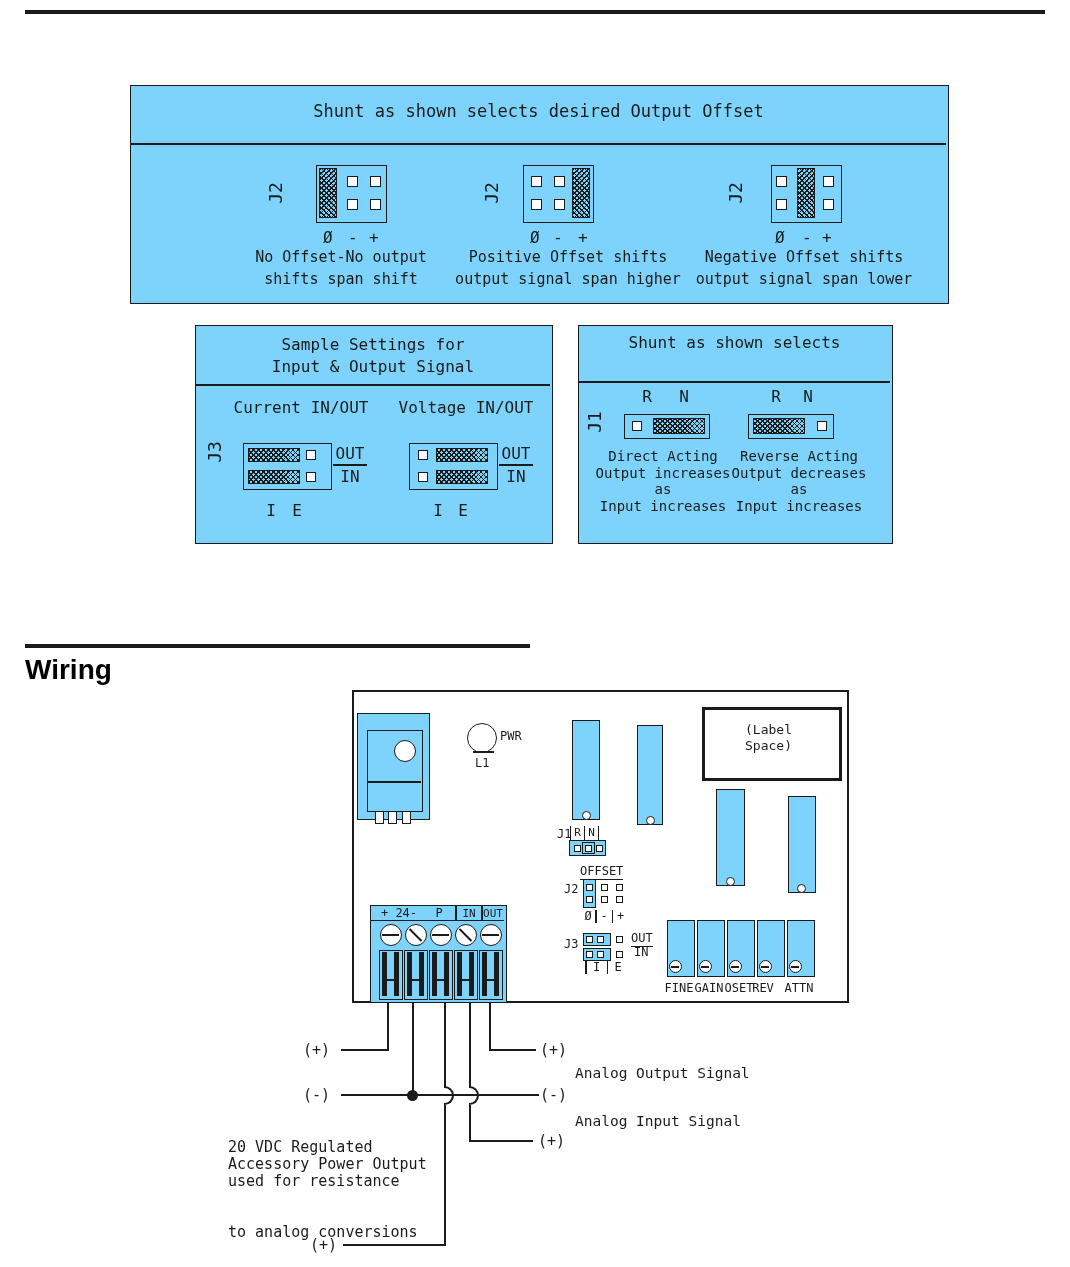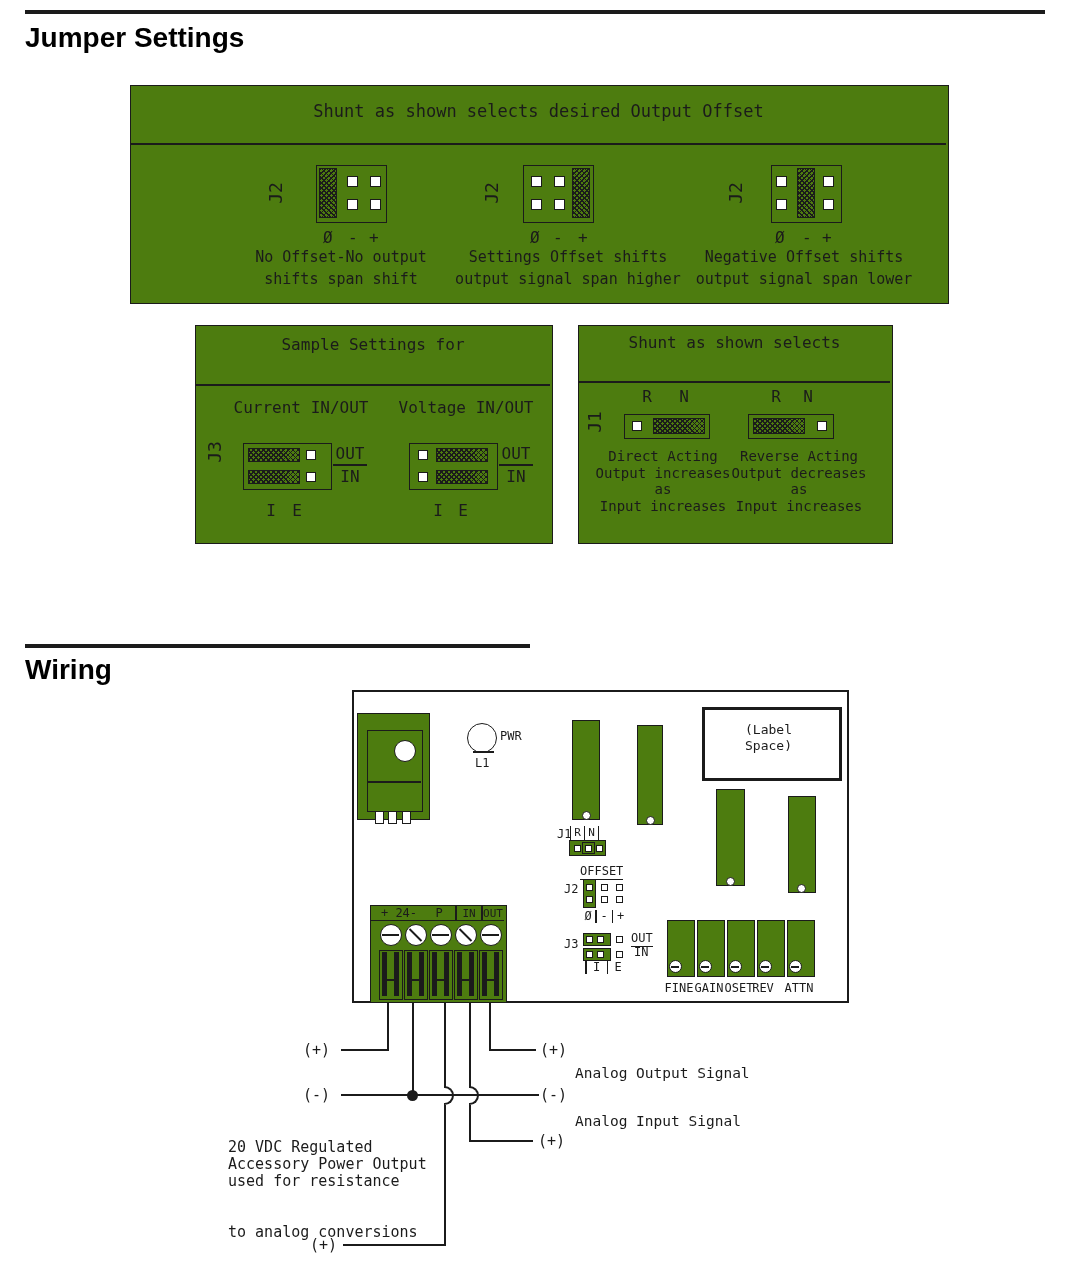--- a/index.html
+++ b/index.html
@@ -2,21 +2,21 @@
 <html><head>
 <meta charset="utf-8">
 <style>
   *{margin:0;padding:0;box-sizing:border-box}
   html,body{background:#fff}
   #page{position:relative;width:1070px;height:1267px;background:#fff;
         font-family:"DejaVu Sans Mono",monospace;color:#1b1b1b;overflow:hidden}
   .abs{position:absolute}
   .hd{font-family:"Liberation Sans","DejaVu Sans",sans-serif;font-weight:bold;font-size:28px;color:#000}
   .ln{background:#1b1b1b}
-  .bx{border:1.6px solid #1b1b1b;background:#4d7c0f}
+  .bx{border:1.6px solid #1b1b1b;background:#7dd3fc}
   .bx3{border:3px solid #1b1b1b;background:#fff}
   .pad{border:1.5px solid #1b1b1b;background:#fff}
   .hatch{border:1px solid #1b1b1b;
     background-image:repeating-linear-gradient(45deg,#1b1b1b 0,#1b1b1b 1px,transparent 1px,transparent 3.5px),
                      repeating-linear-gradient(135deg,#1b1b1b 0,#1b1b1b 1px,transparent 1px,transparent 3.5px)}
   .circ{border:1.6px solid #1b1b1b;border-radius:50%;background:#fff}
   .dot{background:#1b1b1b;border-radius:50%}
   .hop{border:2px solid #1b1b1b;border-left:none;border-radius:0 10px 10px 0;background:transparent}
   .ctr{text-align:center}
   .vlabel{display:flex;align-items:center;justify-content:center}
@@ -29,21 +29,20 @@
   .und{border-bottom:1.4px solid #1b1b1b;padding-bottom:1px}
   .rot45{transform:rotate(45deg)}
   .cellrow{display:flex}
 </style>
 </head>
 <body>
 
 <div id="page">
 
   <div class="abs ln" style="left:25px;top:10px;width:1020px;height:4px"></div>
-  <div class="abs hd" style="left:25px;top:22px">Jumper Settings</div>
 
   <div class="abs bx" style="left:130px;top:85px;width:819px;height:219px">
     <div class="abs f17 ctr" style="left:0;top:16px;width:815px">Shunt as shown selects desired Output Offset</div>
     <div class="abs ln" style="left:0;top:57px;width:815px;height:1.6px"></div>
 
     <div class="abs vlabel f18" style="left:132px;top:85px;width:26px;height:44px">
         <span>J2</span>
       </div>
     <div class="abs bx" style="left:185px;top:79px;width:71px;height:58px">
       <div class="abs hatch" style="left:2px;top:2px;width:18px;height:50px"></div>
@@ -64,21 +63,21 @@
     <div class="abs bx" style="left:392px;top:79px;width:71px;height:58px">
       <div class="abs pad" style="left:7px;top:10px;width:11px;height:11px"></div>
       <div class="abs pad" style="left:30px;top:10px;width:11px;height:11px"></div>
       <div class="abs pad" style="left:7px;top:33px;width:11px;height:11px"></div>
       <div class="abs pad" style="left:30px;top:33px;width:11px;height:11px"></div>
       <div class="abs hatch" style="left:48px;top:2px;width:18px;height:50px"></div>
     </div>
     <div class="abs f16" style="left:399px;top:143px">Ø</div>
     <div class="abs f16" style="left:422px;top:143px">-</div>
     <div class="abs f16" style="left:447px;top:143px">+</div>
-    <div class="abs f15 ctr" style="left:322px;top:163px;width:230px">Settings Offset shifts</div>
+    <div class="abs f15 ctr" style="left:322px;top:163px;width:230px">Positive Offset shifts</div>
     <div class="abs f15 ctr" style="left:322px;top:185px;width:230px">output signal span higher</div>
 
     <div class="abs vlabel f18" style="left:592px;top:85px;width:26px;height:44px">
         <span>J2</span>
       </div>
     <div class="abs bx" style="left:640px;top:79px;width:71px;height:58px">
       <div class="abs pad" style="left:4px;top:10px;width:11px;height:11px"></div>
       <div class="abs hatch" style="left:25px;top:2px;width:18px;height:50px"></div>
       <div class="abs pad" style="left:51px;top:10px;width:11px;height:11px"></div>
       <div class="abs pad" style="left:4px;top:33px;width:11px;height:11px"></div>
@@ -86,20 +85,21 @@
     </div>
     <div class="abs f16" style="left:644px;top:143px">Ø</div>
     <div class="abs f16" style="left:671px;top:143px">-</div>
     <div class="abs f16" style="left:691px;top:143px">+</div>
     <div class="abs f15 ctr" style="left:558px;top:163px;width:230px">Negative Offset shifts</div>
     <div class="abs f15 ctr" style="left:558px;top:185px;width:230px">output signal span lower</div>
   </div>
 
   <div class="abs bx" style="left:195px;top:325px;width:358px;height:219px">
     <div class="abs f16 ctr" style="left:0;top:10px;width:354px">Sample Settings for</div>
+    <div class="abs f16 ctr" style="left:0;top:32px;width:354px">Input &amp; Output Signal</div>
     <div class="abs ln" style="left:0;top:58px;width:354px;height:1.6px"></div>
     <div class="abs f16 ctr" style="left:15px;top:73px;width:180px">Current IN/OUT</div>
     <div class="abs f16 ctr" style="left:180px;top:73px;width:180px">Voltage IN/OUT</div>
     <div class="abs vlabel f18" style="left:5px;top:106px;width:28px;height:40px">
         <span>J3</span>
       </div>
 
     <div class="abs bx" style="left:47px;top:117px;width:89px;height:47px">
       <div class="abs hatch" style="left:4px;top:4px;width:52px;height:14px"></div>
       <div class="abs pad" style="left:62px;top:6px;width:10px;height:10px"></div>

